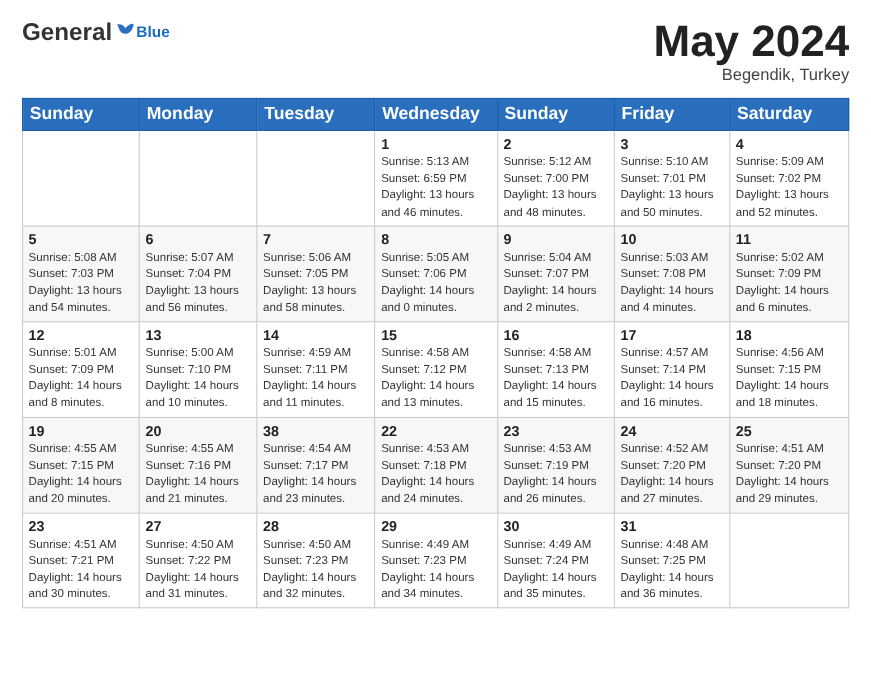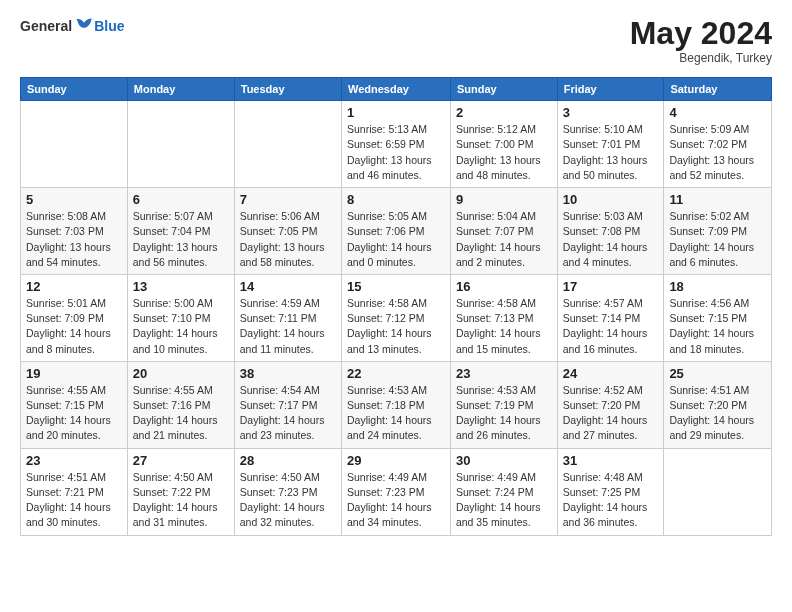--- a/index.html
+++ b/index.html
@@ -24,58 +24,58 @@
       display: flex;
       flex-direction: column;
       align-items: flex-start;
     }
     .logo-text {
       display: flex;
       align-items: center;
       gap: 0;
     }
     .logo-general {
-      font-size: 14px;
+      font-size: 22px;
       font-weight: bold;
       color: #333;
     }
     .logo-blue {
       font-size: 14px;
       font-weight: bold;
       color: #1a6bbf;
     }
     .logo-bird {
       width: 20px;
       height: 20px;
       margin-left: 2px;
     }
     .title-block {
       text-align: right;
     }
     .month-title {
-      font-size: 32px;
+      font-size: 40px;
       font-weight: bold;
       color: #222;
       line-height: 1.1;
     }
     .location-title {
-      font-size: 12px;
+      font-size: 15px;
       color: #444;
     }
     .calendar-table {
       width: 100%;
       border-collapse: collapse;
       font-size: 11px;
     }
     .calendar-table thead th {
       background-color: #2a6fbe;
       color: #fff;
       text-align: left;
       padding: 5px 6px;
-      font-size: 11px;
+      font-size: 16px;
       font-weight: bold;
       border: 1px solid #1a5aaa;
     }
     .calendar-table tbody td {
       border: 1px solid #ccc;
       vertical-align: top;
       padding: 4px 5px;
       width: 113px;
       min-height: 70px;
       background: #fff;

